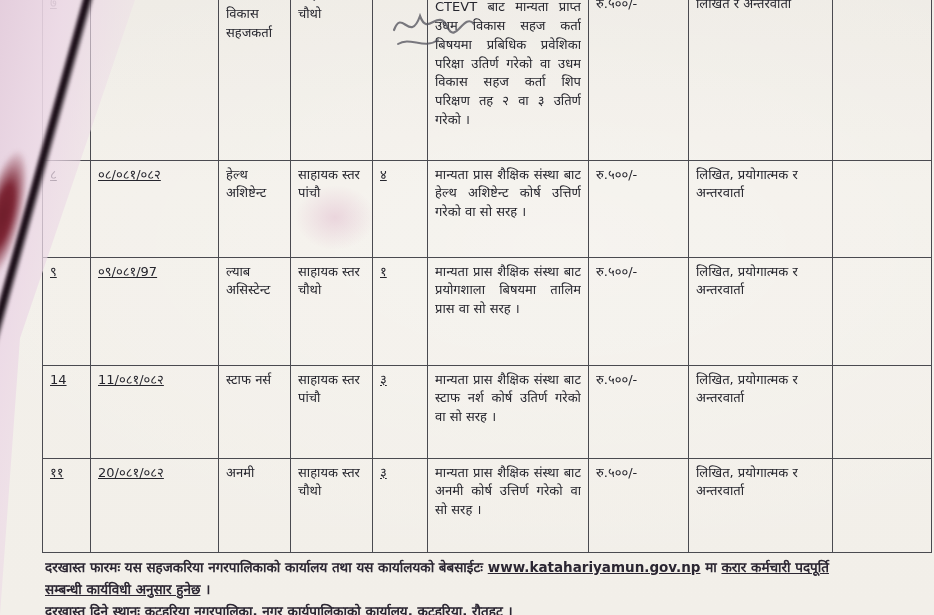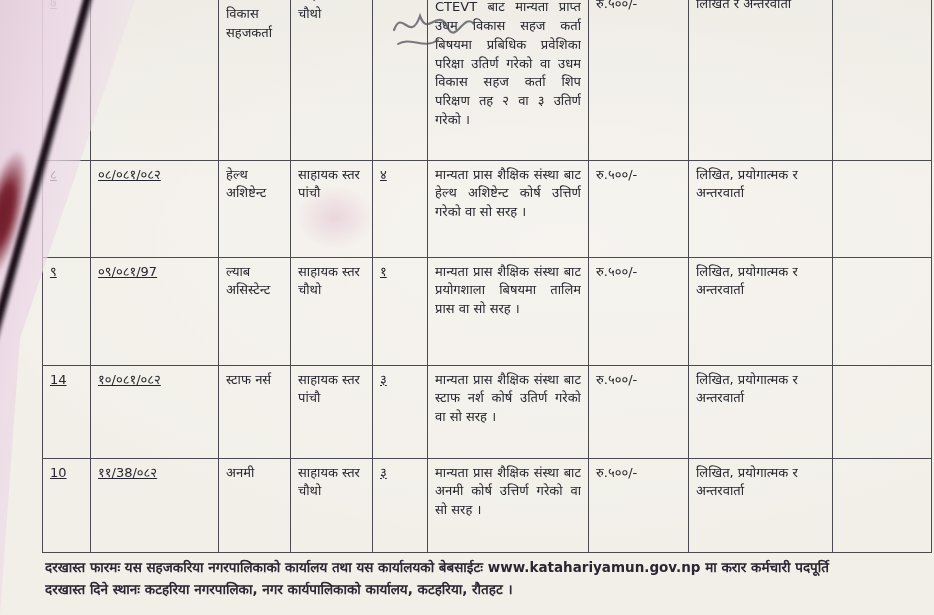--- a/index.html
+++ b/index.html
@@ -53,21 +53,21 @@
   .clip5{margin-top:-5px;}
   .qual-offset{padding-top:24px;}
   
   .scribble{position:absolute;left:388px;top:0;pointer-events:none;opacity:.75;}
   
   .footer{
     position:absolute;left:45px;top:556px;width:884px;
     font-size:13.5px;font-weight:bold;line-height:22px;color:#2b2632;
   }
   .footer .ln{white-space:nowrap;overflow:hidden;}
-  .u{}
+  .u{text-decoration:underline;}
 </style>
 </head>
 <body>
 
 <div id="screen">
 
   <div class="doc-table-wrap">
     <table class="doc">
       <colgroup>
         <col style="width:48px">
@@ -166,21 +166,21 @@
             </td>
           <td>
               <div class="cin"></div>
             </td>
         </tr>
         <tr style="height:93px">
           <td class="center">
               <div class="cin">14</div>
             </td>
           <td class="center">
-              <div class="cin">१०/०८१/०८२</div>
+              <div class="cin">11/०८१/०८२</div>
             </td>
           <td>
               <div class="cin">स्टाफ नर्स</div>
             </td>
           <td>
               <div class="cin">साहायक स्तर पांचौ</div>
             </td>
           <td class="center">
               <div class="cin">३</div>
             </td>
@@ -192,24 +192,24 @@
             </td>
           <td>
               <div class="cin">लिखित, प्रयोगात्मक र अन्तरवार्ता</div>
             </td>
           <td>
               <div class="cin"></div>
             </td>
         </tr>
         <tr style="height:94px">
           <td class="center">
-              <div class="cin">10</div>
-            </td>
-          <td class="center">
-              <div class="cin">११/38/०८२</div>
+              <div class="cin">११</div>
+            </td>
+          <td class="center">
+              <div class="cin">20/०८१/०८२</div>
             </td>
           <td>
               <div class="cin">अनमी</div>
             </td>
           <td>
               <div class="cin">साहायक स्तर चौथो</div>
             </td>
           <td class="center">
               <div class="cin">३</div>
             </td>
@@ -230,20 +230,21 @@
     </table>
   </div>
 
   <svg class="scribble" width="110" height="56" viewBox="0 0 110 56">
     <path d="M6 30 C 14 8, 22 44, 32 16 C 40 38, 50 6, 60 28 C 68 44, 76 12, 86 24" fill="none" stroke="#50505a" stroke-width="2.2" stroke-linecap="round"></path>
     <path d="M10 44 C 22 36, 36 50, 50 40" fill="none" stroke="#50505a" stroke-width="2" stroke-linecap="round"></path>
   </svg>
 
   <div class="footer">
     <div class="ln"><span>दरखास्त फारमः यस सहजकरिया नगरपालिकाको कार्यालय तथा यस कार्यालयको बेबसाईटः </span><span class="u">www.katahariyamun.gov.np</span><span> मा </span><span class="u">करार कर्मचारी पदपूर्ति</span></div>
+    <div class="ln"><span class="u">सम्बन्धी कार्यविधी अनुसार हुनेछ</span><span> ।</span></div>
     <div class="ln"><span>दरखास्त दिने स्थानः कटहरिया नगरपालिका, नगर कार्यपालिकाको कार्यालय, कटहरिया, रौतहट ।</span></div>
   </div>
 
   <div class="scan-wash"></div>
   <div class="scan-streak"></div>
   <div class="scan-blotch"></div>
   <div class="scan-blob"></div>
 
 </div>
 

